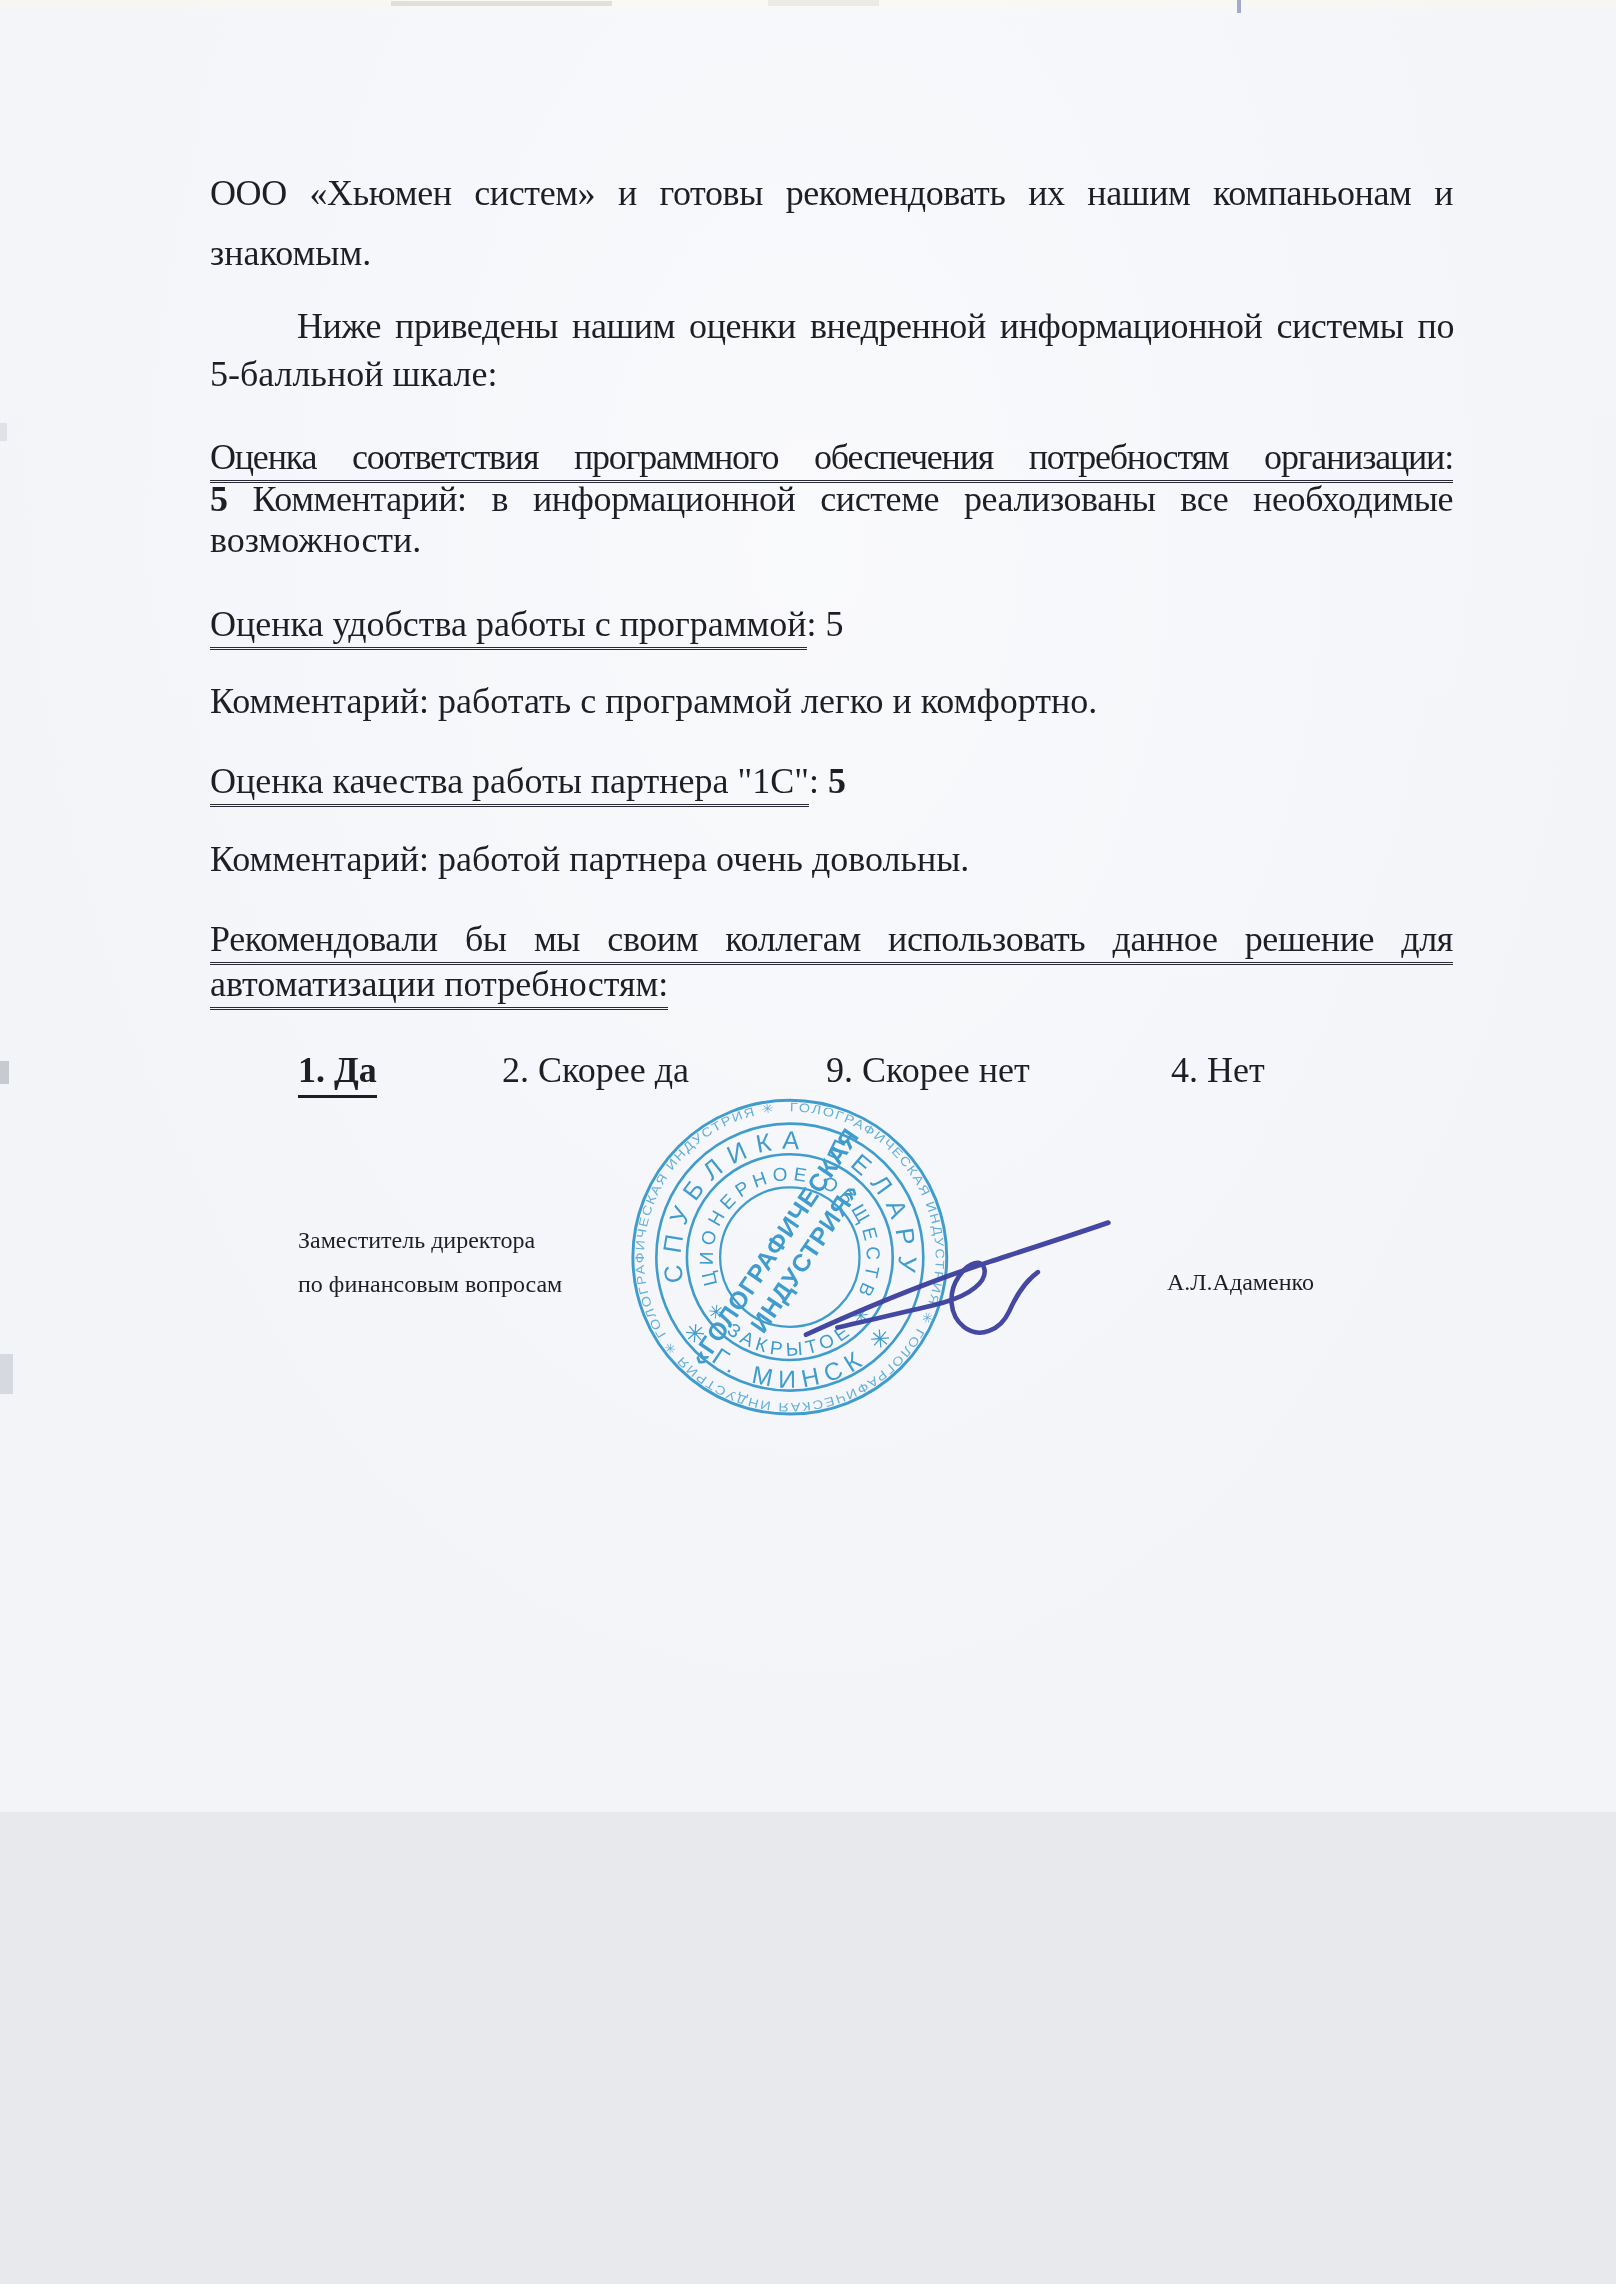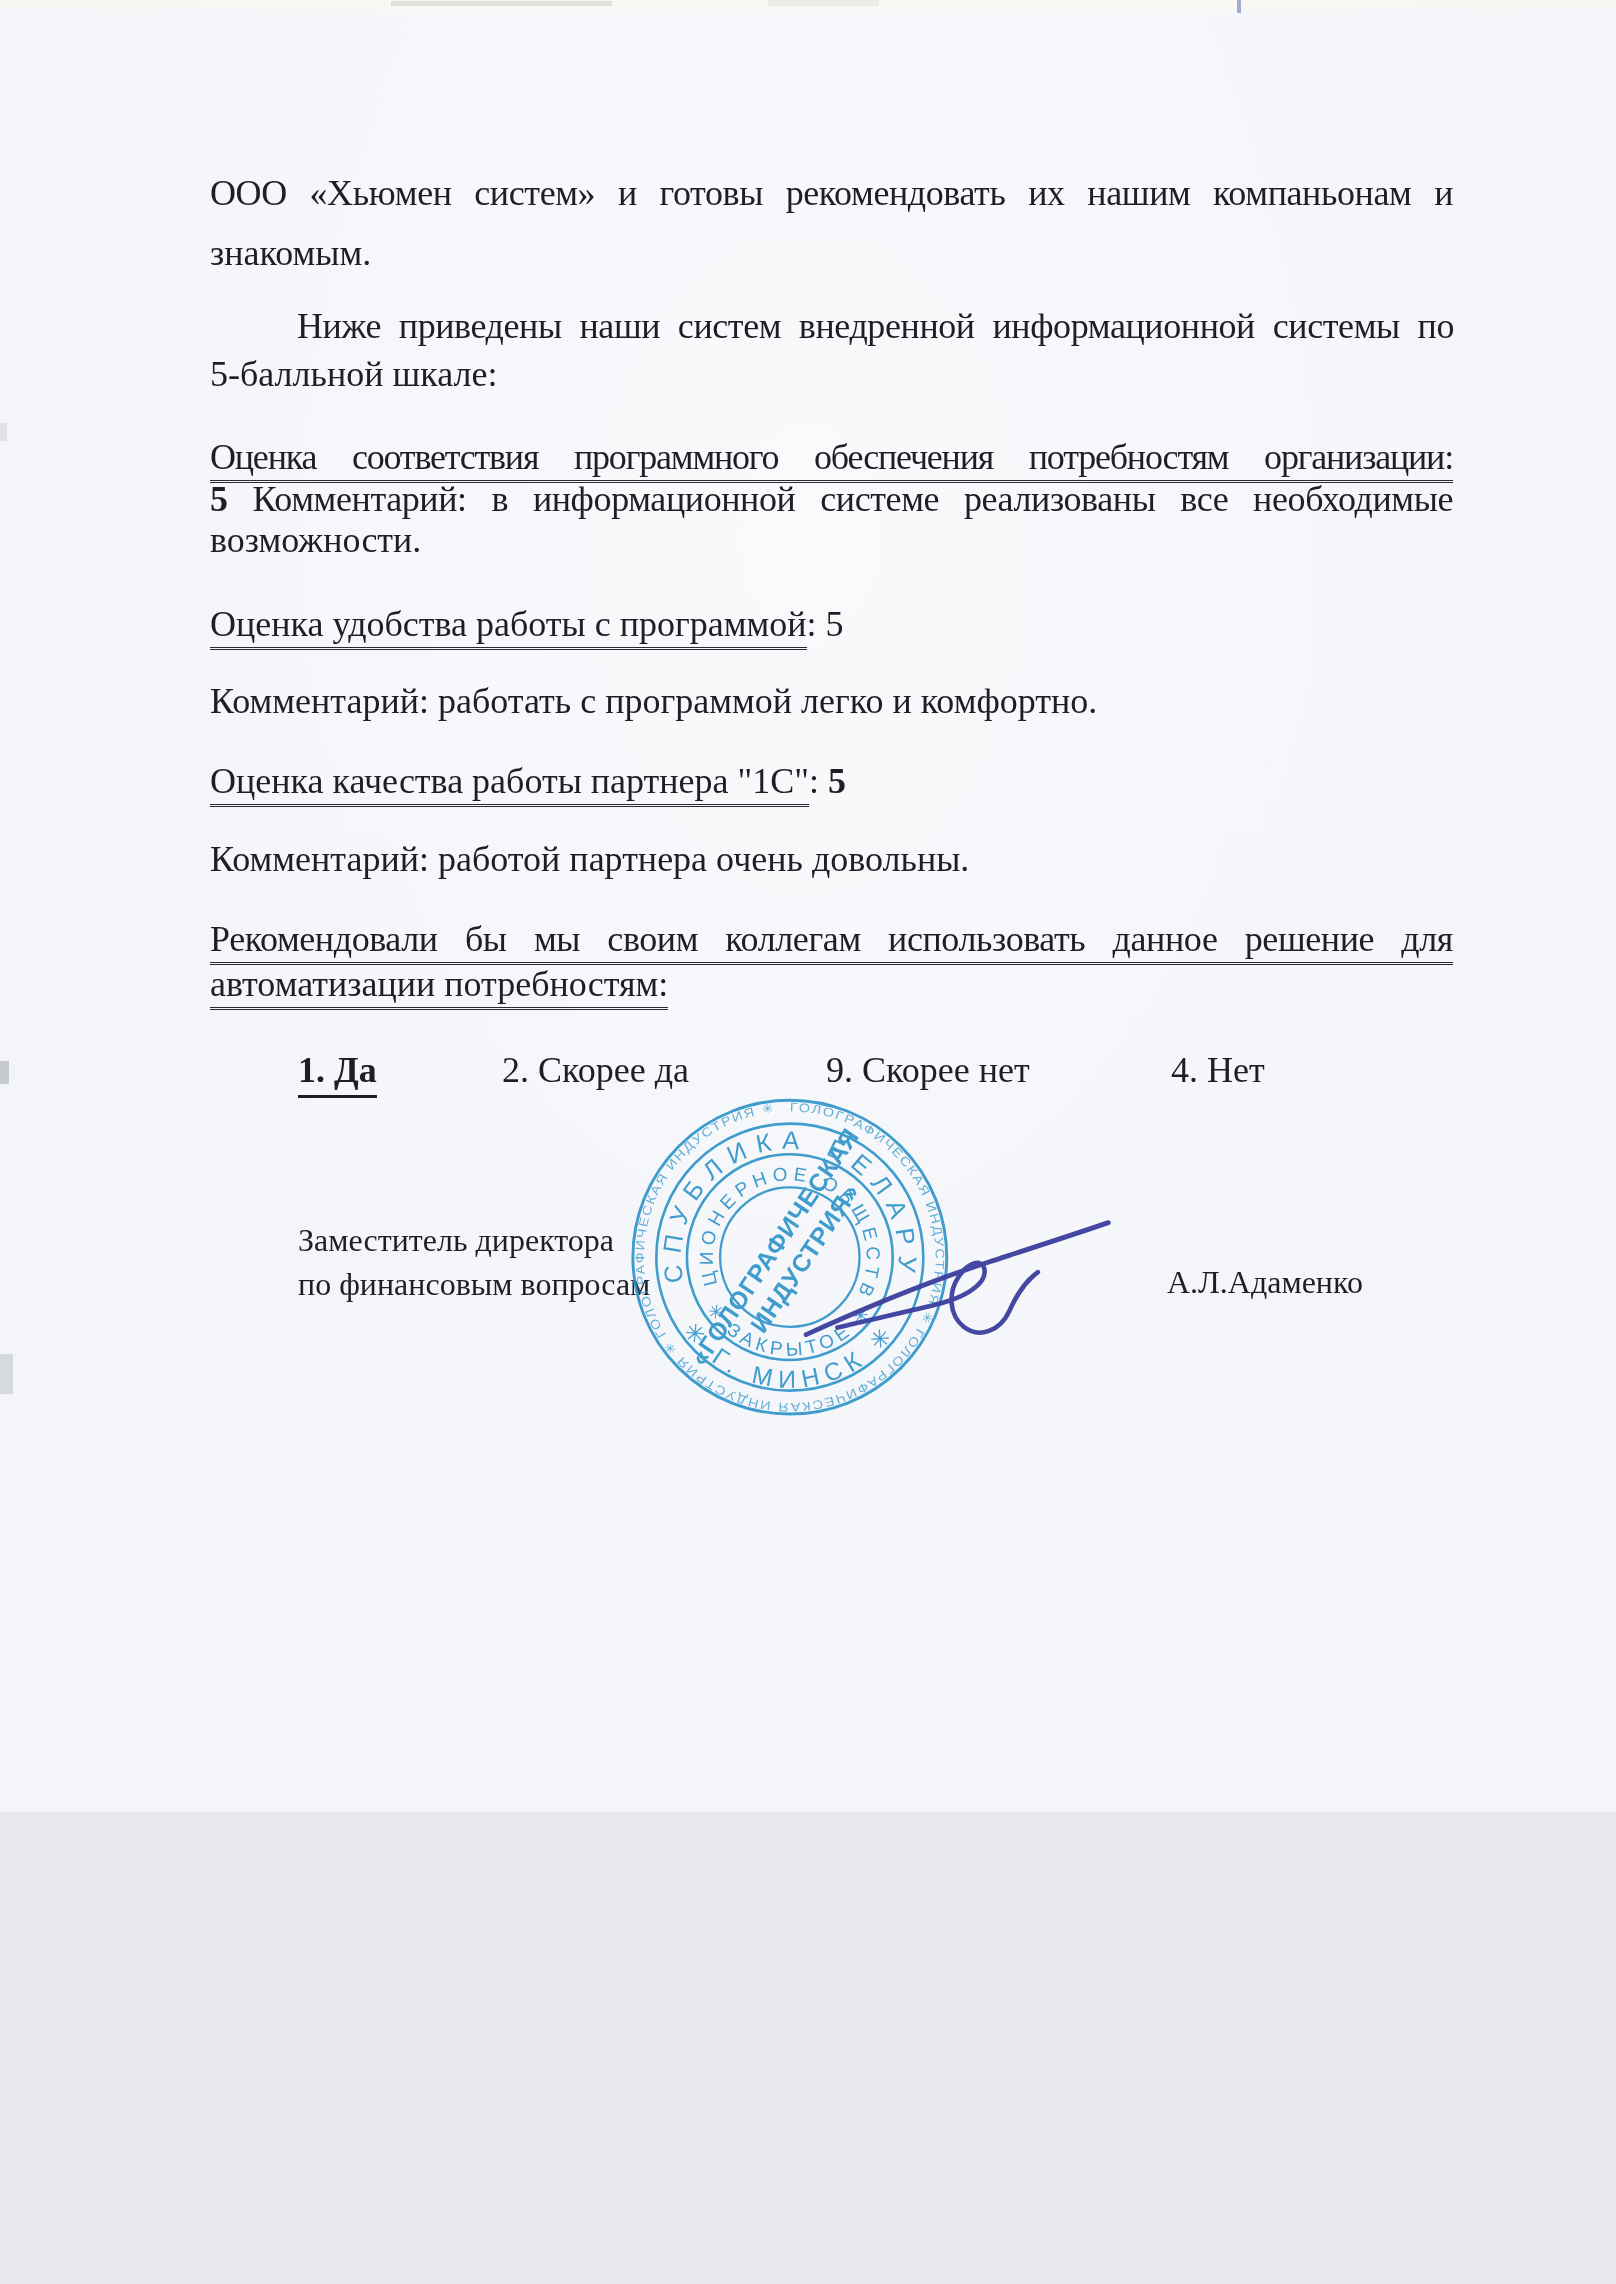--- a/index.html
+++ b/index.html
@@ -11,41 +11,41 @@
   }
   .sheen{position:absolute;inset:0;background:radial-gradient(ellipse at 50% 30%,rgba(255,255,255,0.35),rgba(225,230,240,0.12) 70%);pointer-events:none;}
   .ln{position:absolute;left:210px;width:1243px;font-size:36px;line-height:46px;white-space:normal;}
   .just{text-align:justify;text-align-last:justify;letter-spacing:-0.4px;}
   .tight{letter-spacing:-1.2px;word-spacing:-2.6px;}
   .indent{padding-left:87px;width:1157px;}
   .u{border-bottom:3.9px double #282a36;padding-bottom:3.3px;}
   .b{font-weight:bold;}
   .opt{position:absolute;font-size:36px;line-height:46px;text-align:right;}
   .sel{font-weight:bold;border-bottom:3.3px solid #1d1e25;padding-bottom:2px;}
-  .sig{position:absolute;font-size:32px;line-height:46px;text-align:center;}
+  .sig{position:absolute;font-size:24px;line-height:46px;text-align:center;}
   .stamp-svg{position:absolute;left:586px;top:1074px;width:560px;height:365px;}
   .artifact{position:absolute;}
 </style>
 </head>
 <body>
 
 <div class="page">
   <div class="sheen"></div>
 
   <div class="artifact" style="left:391px;top:1.3px;width:221px;height:4.6px;background:#c6c3b6;opacity:.45;"></div>
   <div class="artifact" style="left:768px;top:0;width:111px;height:5.9px;background:#d5d2c6;opacity:.35;"></div>
   <div class="artifact" style="left:1237px;top:0;width:3.9px;height:13px;background:#8089c0;opacity:.7;"></div>
   <div class="artifact" style="left:0;top:1061px;width:9px;height:23.4px;background:#9aa0a8;opacity:.5;"></div>
   <div class="artifact" style="left:0;top:1354px;width:13px;height:40px;background:#b9bec6;opacity:.5;"></div>
   <div class="artifact" style="left:0;top:423px;width:6.5px;height:18px;background:#c2c6cc;opacity:.4;"></div>
 
   <div class="ln just" style="top:170px"><span>ООО «Хьюмен систем» и готовы рекомендовать их нашим компаньонам и</span></div>
   <div class="ln" style="top:230px"><span>знакомым.</span></div>
 
-  <div class="ln just indent" style="top:303px"><span>Ниже приведены наши систем внедренной информационной системы по</span></div>
+  <div class="ln just indent" style="top:303px"><span>Ниже приведены нашим оценки внедренной информационной системы по</span></div>
   <div class="ln" style="top:351px"><span>5-балльной шкале:</span></div>
 
   <div class="ln just tight" style="top:434px"><span class="u">Оценка соответствия программного обеспечения потребностям организации:</span></div>
   <div class="ln just" style="top:476px"><span class="b">5</span>
     <span>Комментарий: в информационной системе реализованы все необходимые</span></div>
   <div class="ln" style="top:517px"><span>возможности.</span></div>
 
   <div class="ln" style="top:601px"><span class="u">Оценка удобства работы с программой</span><span>:</span>
     <span>5</span></div>
   <div class="ln" style="top:678px"><span>Комментарий: работать с программой легко и комфортно.</span></div>

